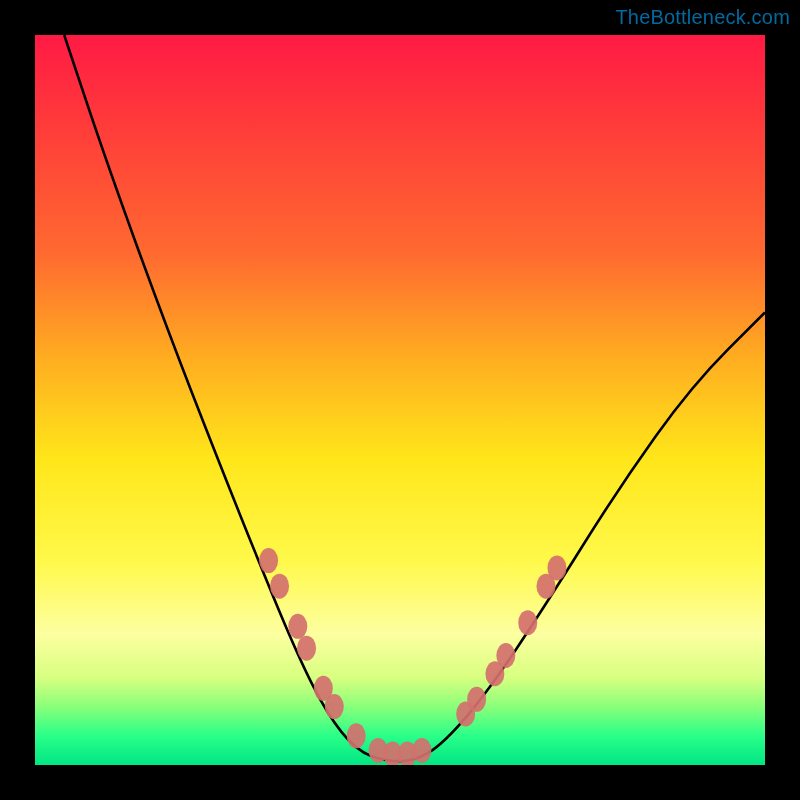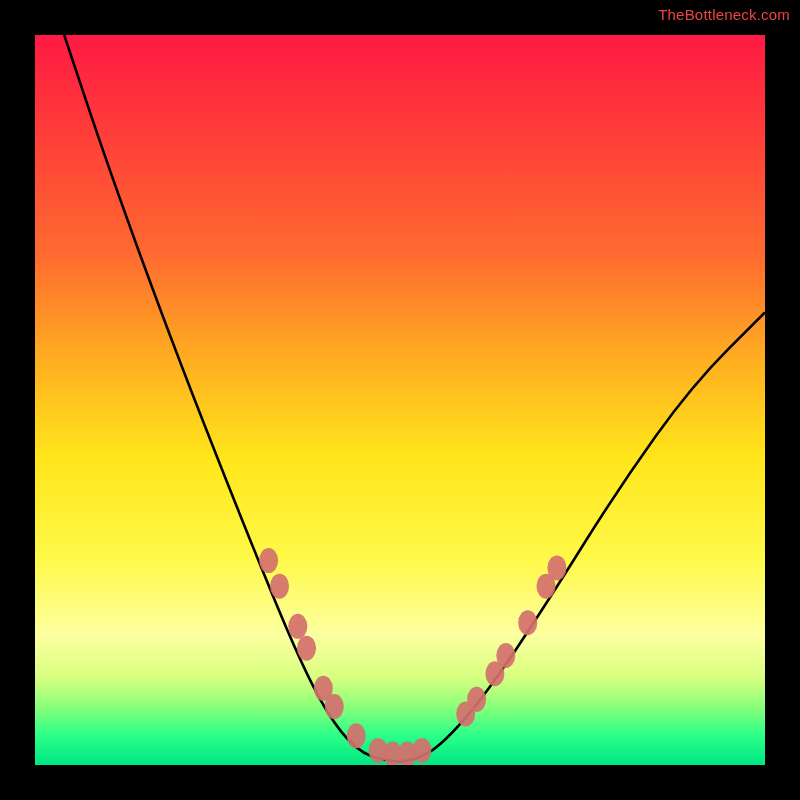--- a/index.html
+++ b/index.html
@@ -34,23 +34,23 @@
       #d8ff80 88%,
       #8aff7a 92%,
       #2aff88 96%,
       #00e684 100%
     );
   }
   .watermark {
     position: absolute;
     top: 6px;
     right: 10px;
-    font-size: 15px;
+    font-size: 20px;
     font-weight: 500;
-    color: #ef4444;
+    color: #0369a1;
     letter-spacing: 0.2px;
     z-index: 10;
   }
   svg.curve-layer {
     position: absolute;
     left: 0;
     top: 0;
     width: 730px;
     height: 730px;
   }

